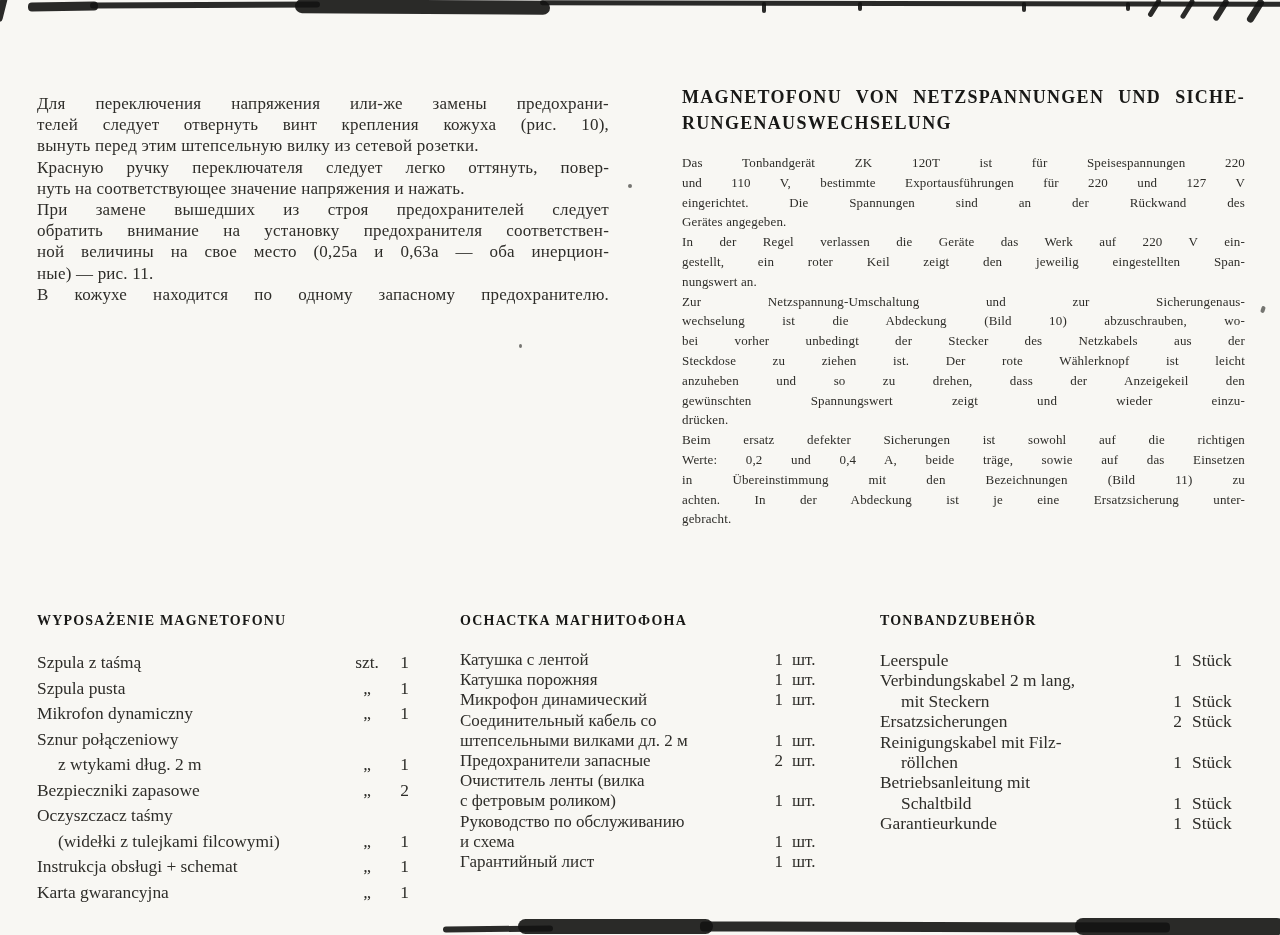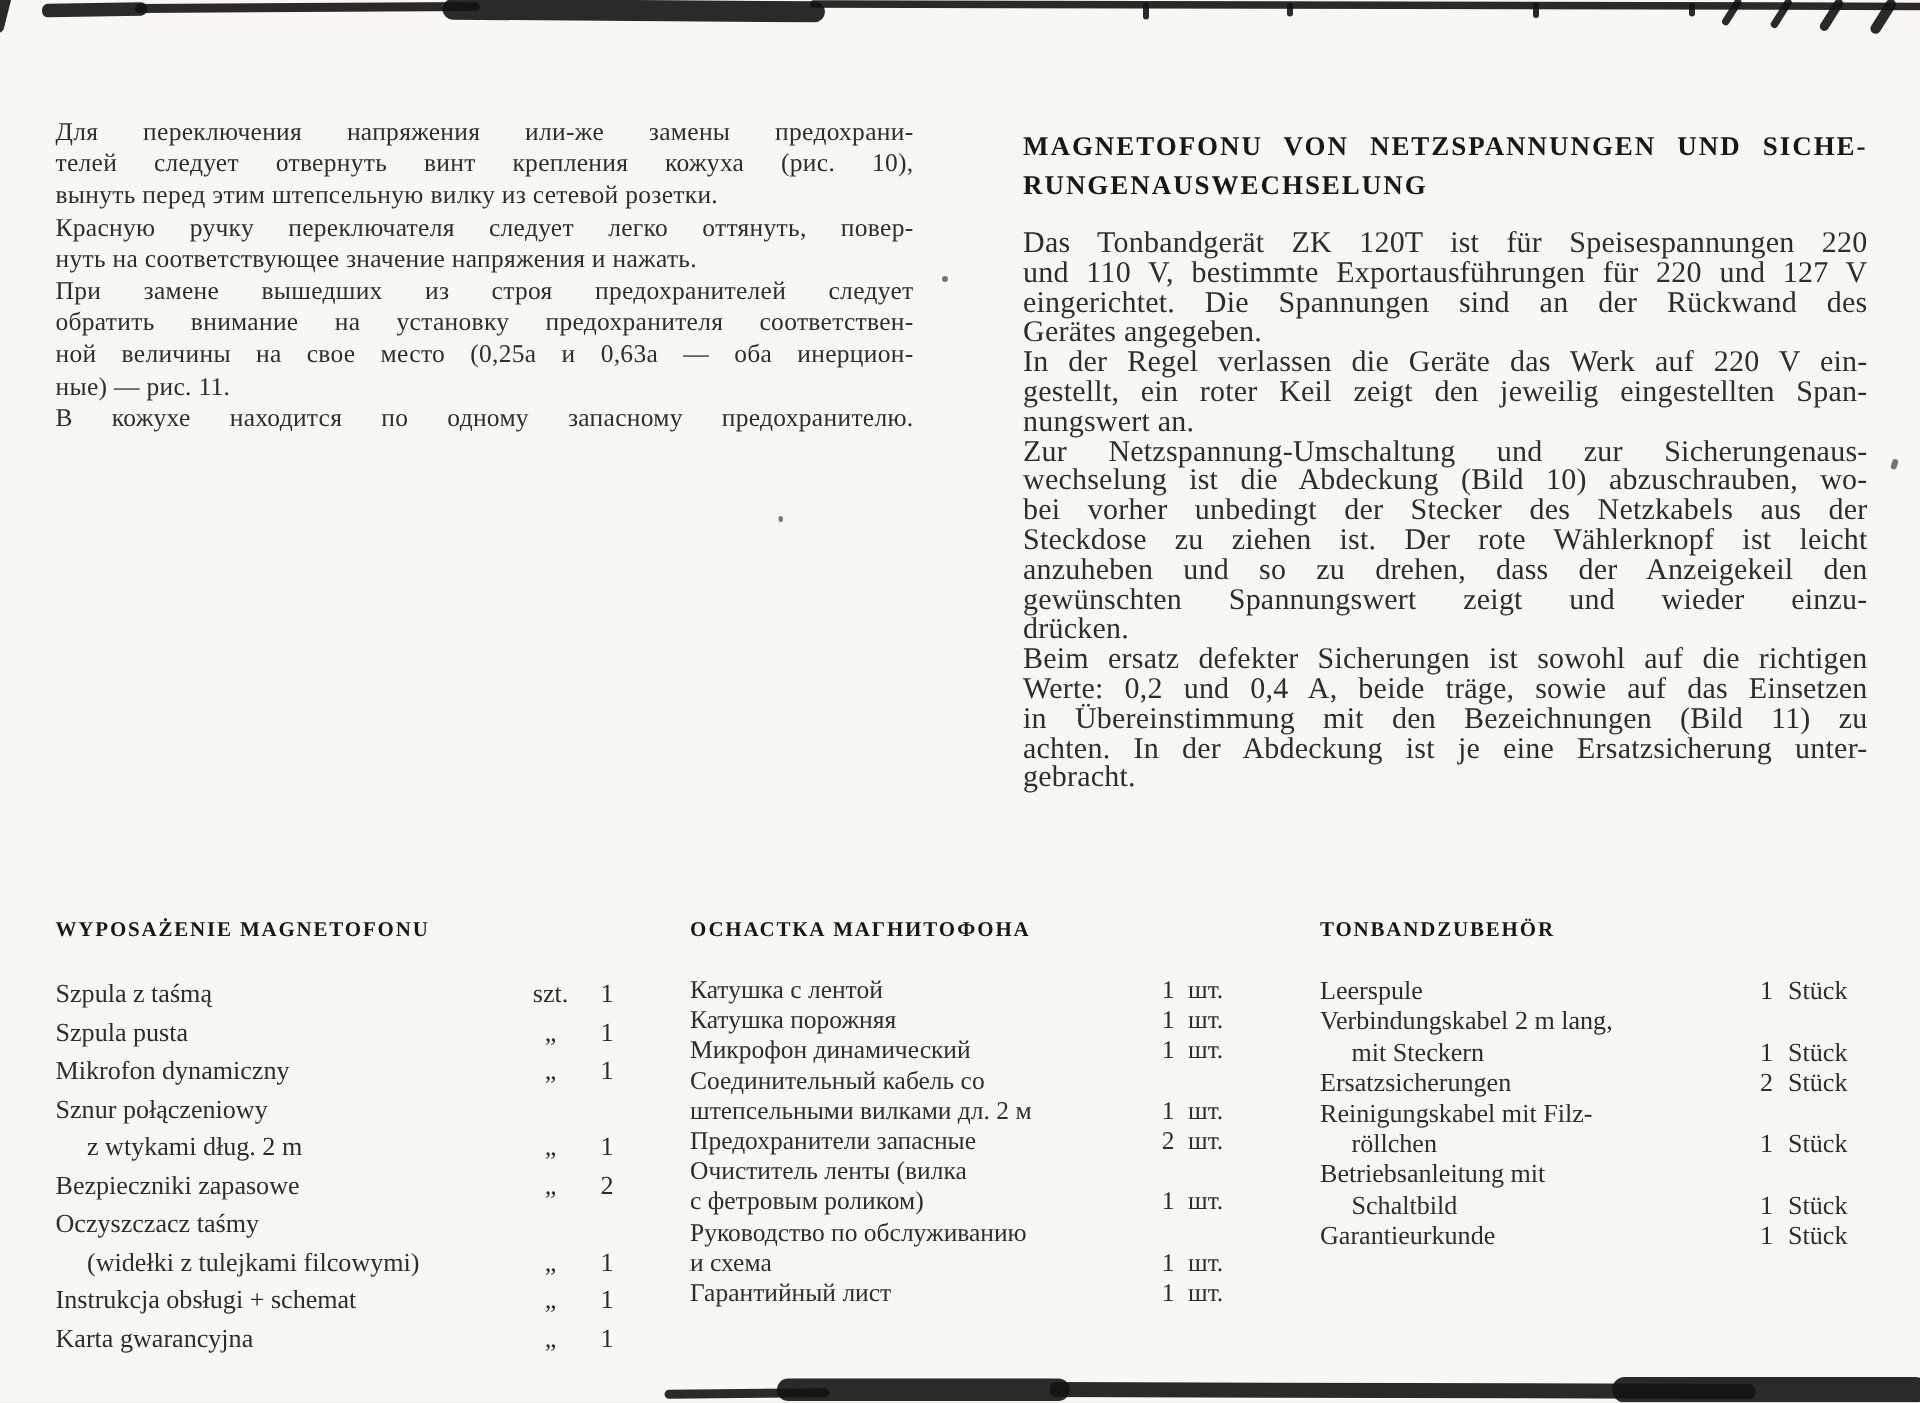--- a/index.html
+++ b/index.html
@@ -10,29 +10,29 @@
     font-family:"Liberation Serif","DejaVu Serif",serif;
     color:#2e2d29;
     overflow:hidden;
   }
   
   .line{text-align:justify;text-align-last:justify;white-space:normal;}
   .line.end{text-align-last:left;}
 
   
   .ru-col{
-    position:absolute;left:37px;top:77px;width:572px;
+    position:absolute;left:37px;top:93px;width:572px;
     font-size:17px;line-height:21.2px;letter-spacing:.2px;
   }
   .de-col{position:absolute;left:682px;top:84px;width:563px;}
   .de-heading{
     font-weight:bold;font-size:18px;line-height:26px;
     letter-spacing:1.3px;color:#181816;
   }
-  .de-body{margin-top:17px;font-size:20px;line-height:19.8px;letter-spacing:.15px;}
+  .de-body{margin-top:17px;font-size:13px;line-height:19.8px;letter-spacing:.15px;}
 
   
   .list{position:absolute;top:610px;}
   .list h2{
     margin:0;font-size:14px;line-height:22px;font-weight:bold;
     letter-spacing:1.2px;color:#181816;white-space:nowrap;
   }
   .rows{margin-top:18px;}
   .lrow{display:flex;align-items:baseline;}
   .iname{flex:1 1 auto;white-space:nowrap;}

